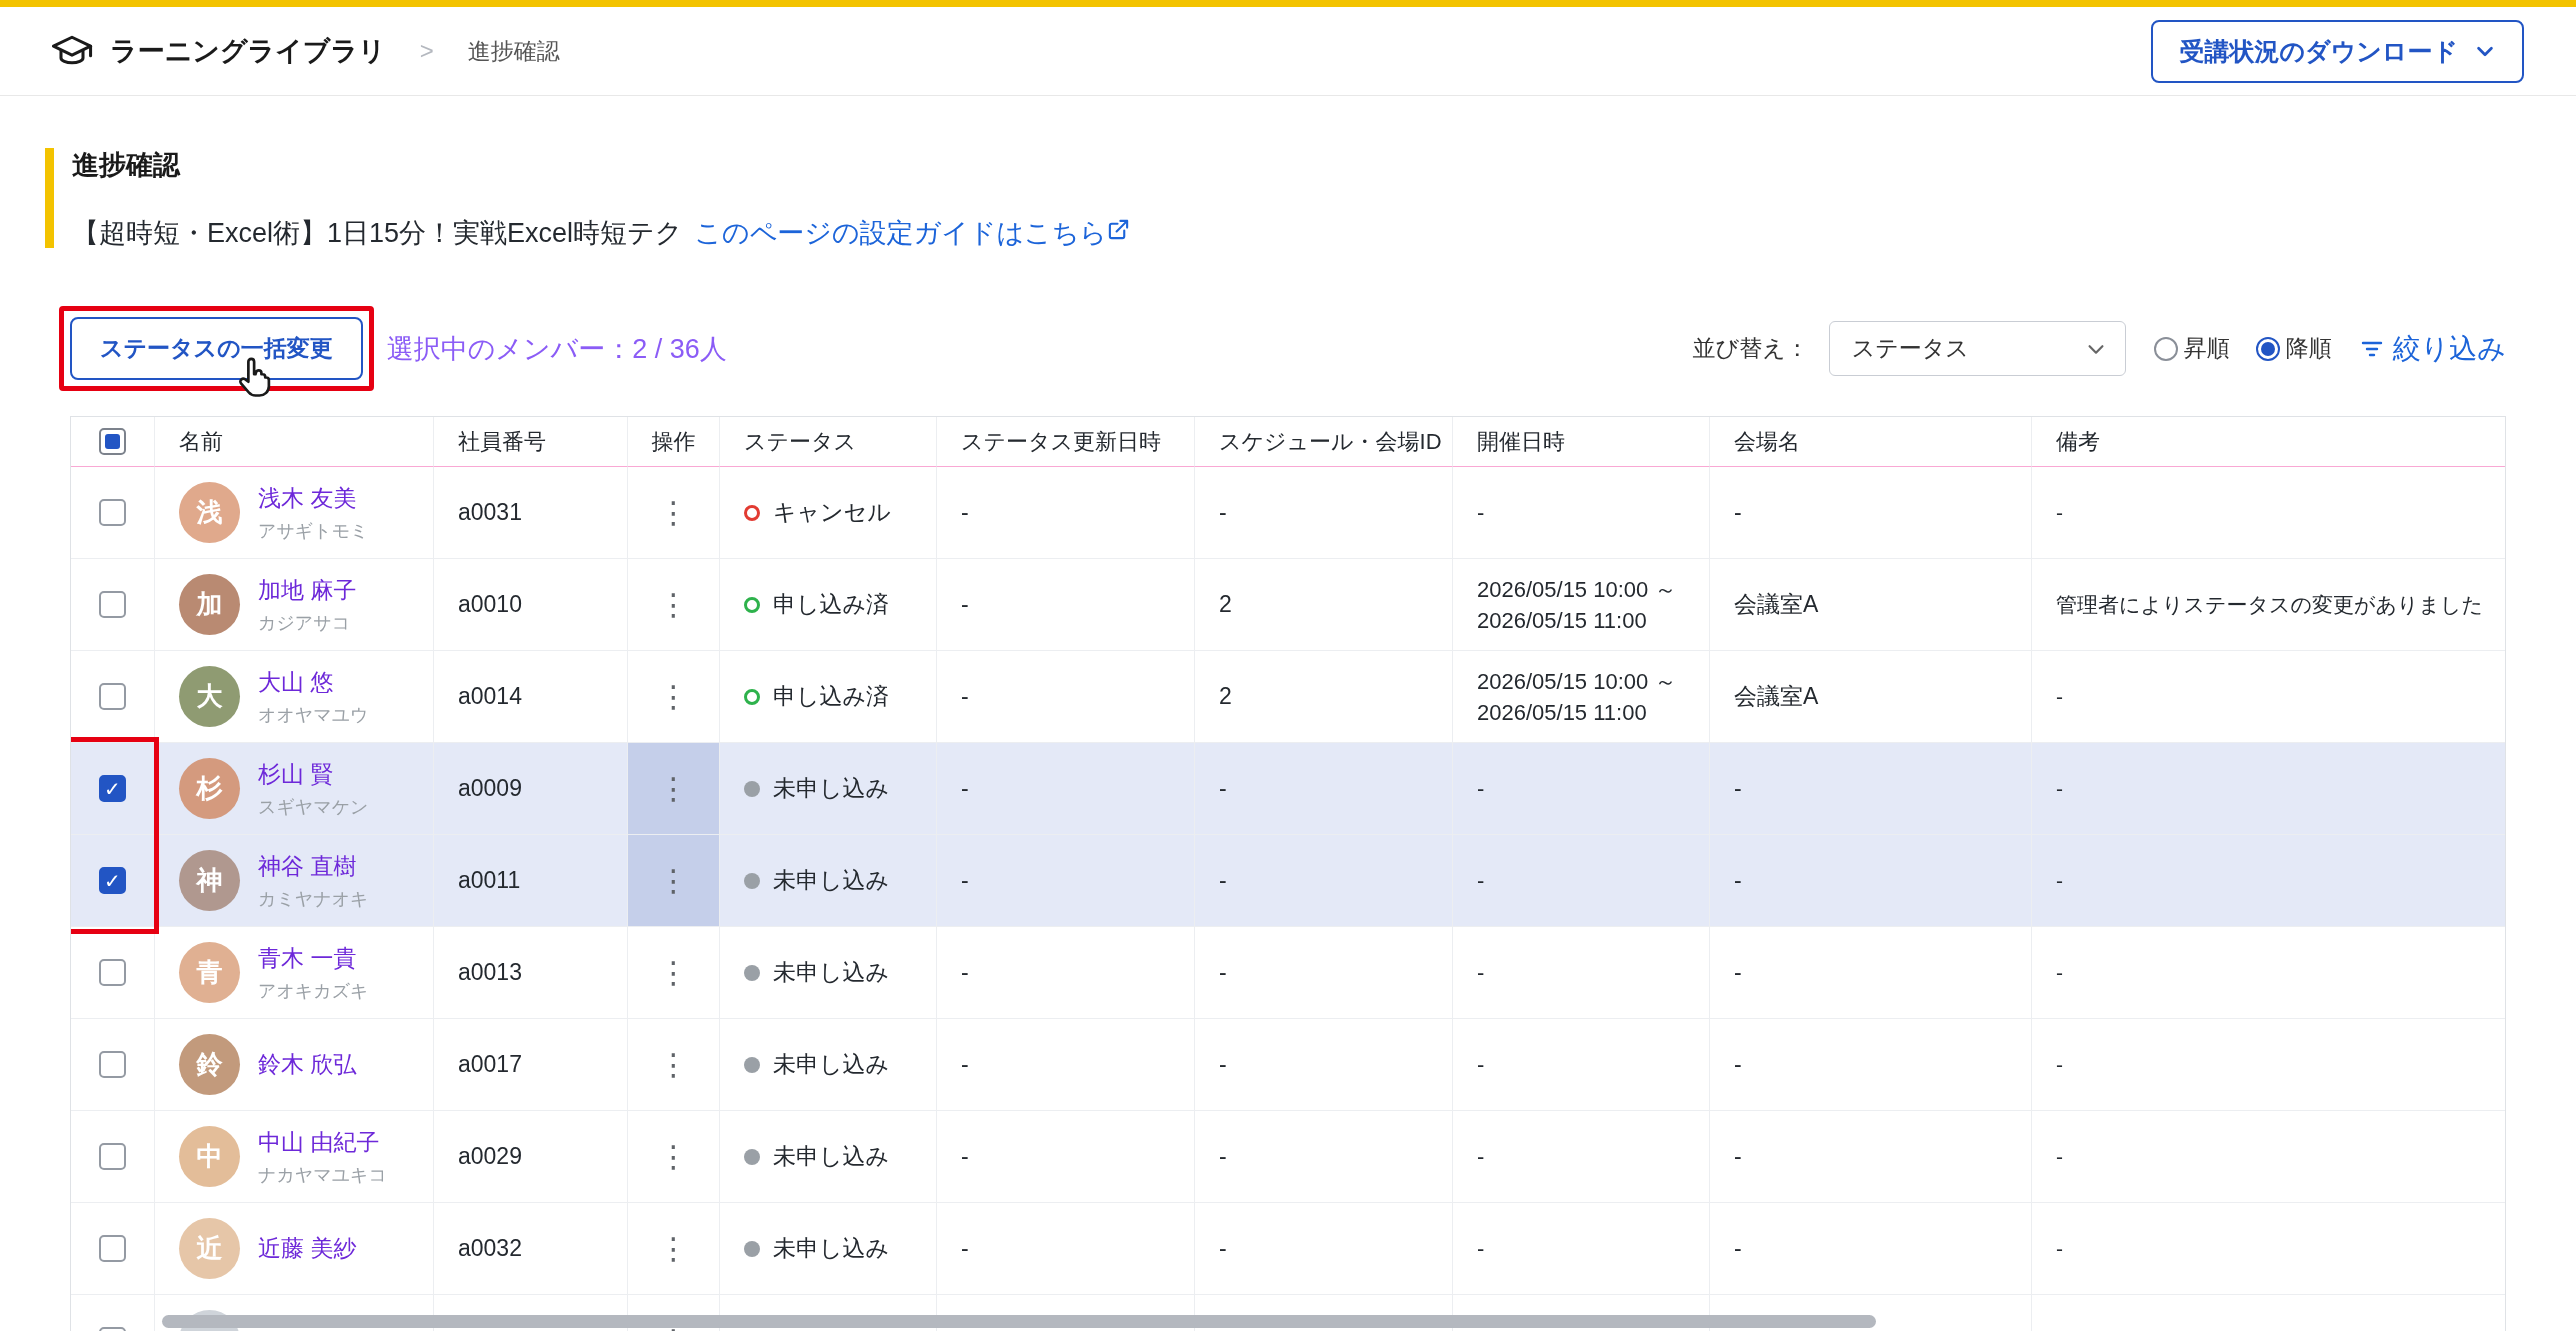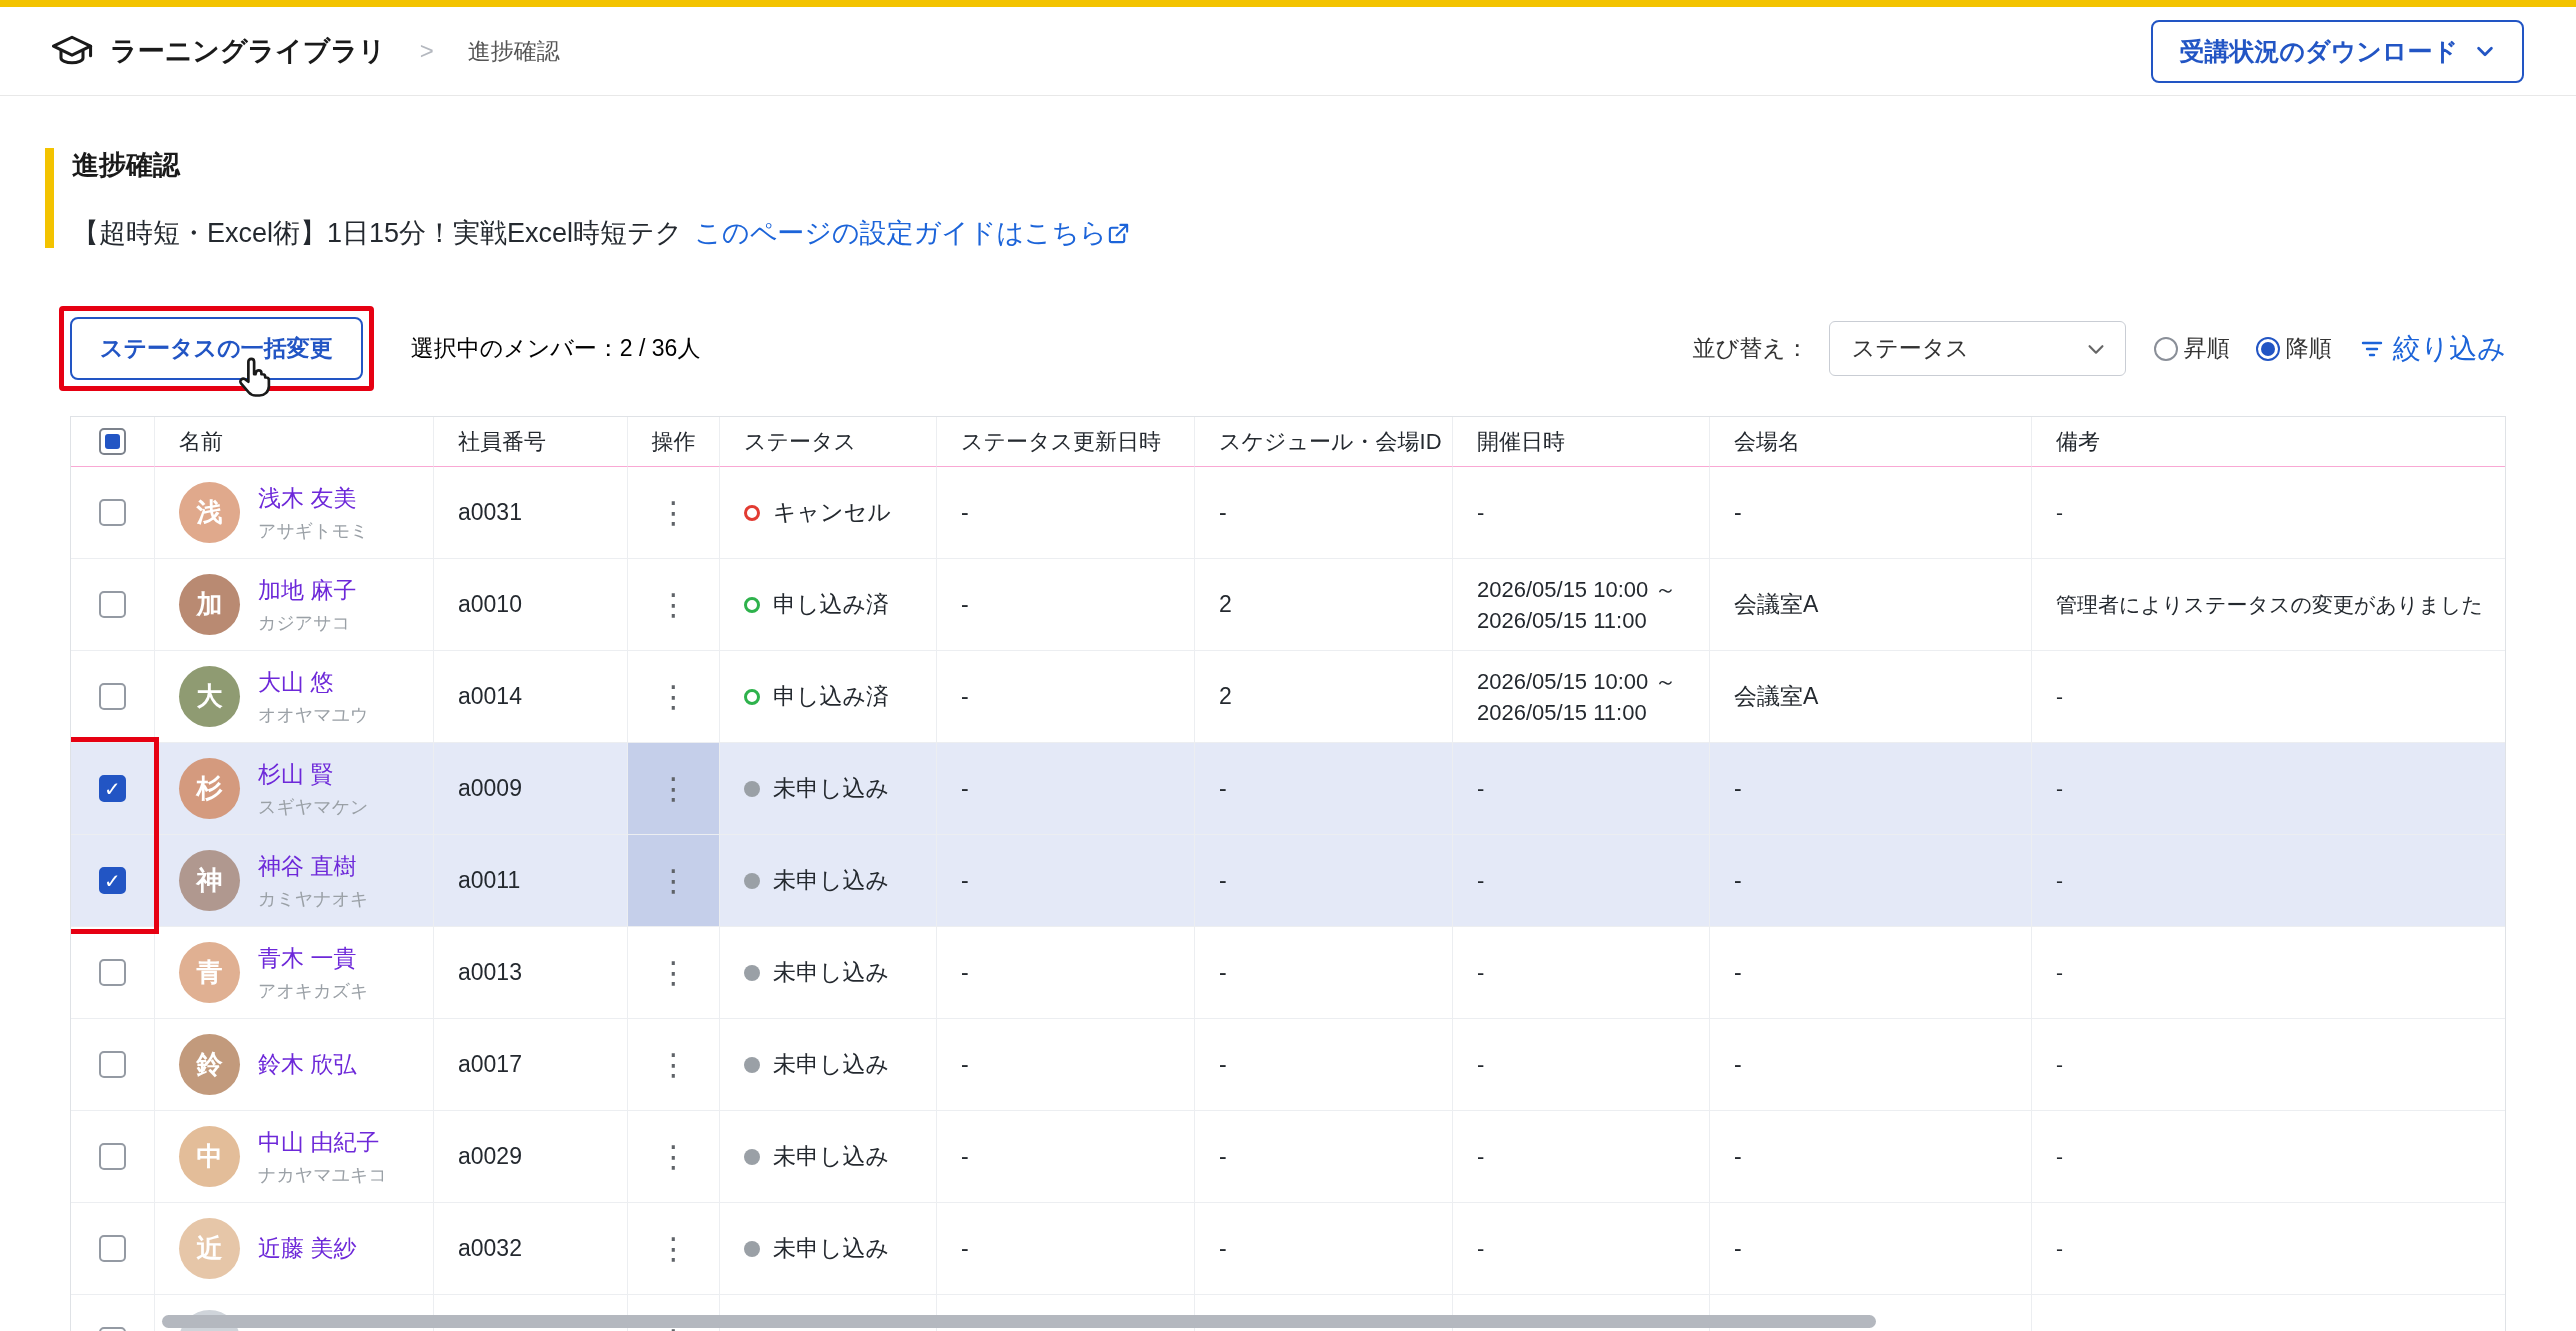--- a/index.html
+++ b/index.html
@@ -31,34 +31,34 @@
     border:2px solid var(--accent);color:var(--accent);background:#fff;
     font-size:25px;font-weight:bold;padding:13px 26px;border-radius:8px;cursor:pointer;
     font-family:inherit;
   }
   .download-btn svg{width:22px;height:22px;stroke:var(--accent);}
   
   .title-block{margin:52px 0 0 45px;border-left:9px solid var(--topbar);padding-left:18px;}
   .page-title{font-size:27px;font-weight:bold;line-height:34px;margin:0 0 36px 0;color:#1a1a1a;}
   .subtitle-line{font-size:27px;line-height:30px;display:flex;align-items:center;gap:12px;}
   .course-name{color:#24292f;}
-  .guide-link{color:var(--link);display:flex;align-items:center;gap:0;cursor:pointer;text-decoration:none;}
+  .guide-link{color:var(--link);display:flex;gap:0;cursor:pointer;text-decoration:none;}
   .guide-link svg{width:23px;height:23px;stroke:var(--link);}
   
   .toolbar{margin:69px 70px 0 70px;display:flex;align-items:center;position:relative;}
   .annotate-wrap{position:relative;}
   .bulk-btn{
     border:2px solid var(--accent);color:var(--accent);background:#fff;
     font-size:23px;font-weight:bold;padding:14px 28px;border-radius:8px;cursor:pointer;
     font-family:inherit;white-space:nowrap;
   }
   .red-box{position:absolute;border:5px solid var(--annotation);pointer-events:none;z-index:6;}
   .red-box.btn-box{top:-11px;left:-11px;right:-11px;bottom:-11px;border-radius:4px;}
   .cursor-icon{position:absolute;left:56%;top:58%;width:46px;height:52px;z-index:7;pointer-events:none;}
-  .selection-info{margin-left:48px;font-size:23px;color:#000000;white-space:nowrap;}
+  .selection-info{margin-left:24px;font-size:27px;color:#8b5cf6;white-space:nowrap;}
   .toolbar-right{margin-left:auto;display:flex;align-items:center;gap:28px;}
   .sort-label{font-size:23px;color:#333;white-space:nowrap;margin-right:-8px;}
   .sort-select{
     width:297px;height:55px;border:1px solid #c9cdd4;border-radius:6px;background:#fff;
     display:flex;align-items:center;justify-content:space-between;padding:0 18px 0 22px;
     font-size:23px;color:#333;cursor:pointer;
   }
   .sort-select svg{width:22px;height:22px;stroke:#666;}
   .radio-group{display:flex;align-items:center;gap:26px;}
   .radio-item{display:flex;align-items:center;gap:6px;font-size:23px;color:#333;cursor:pointer;white-space:nowrap;}

